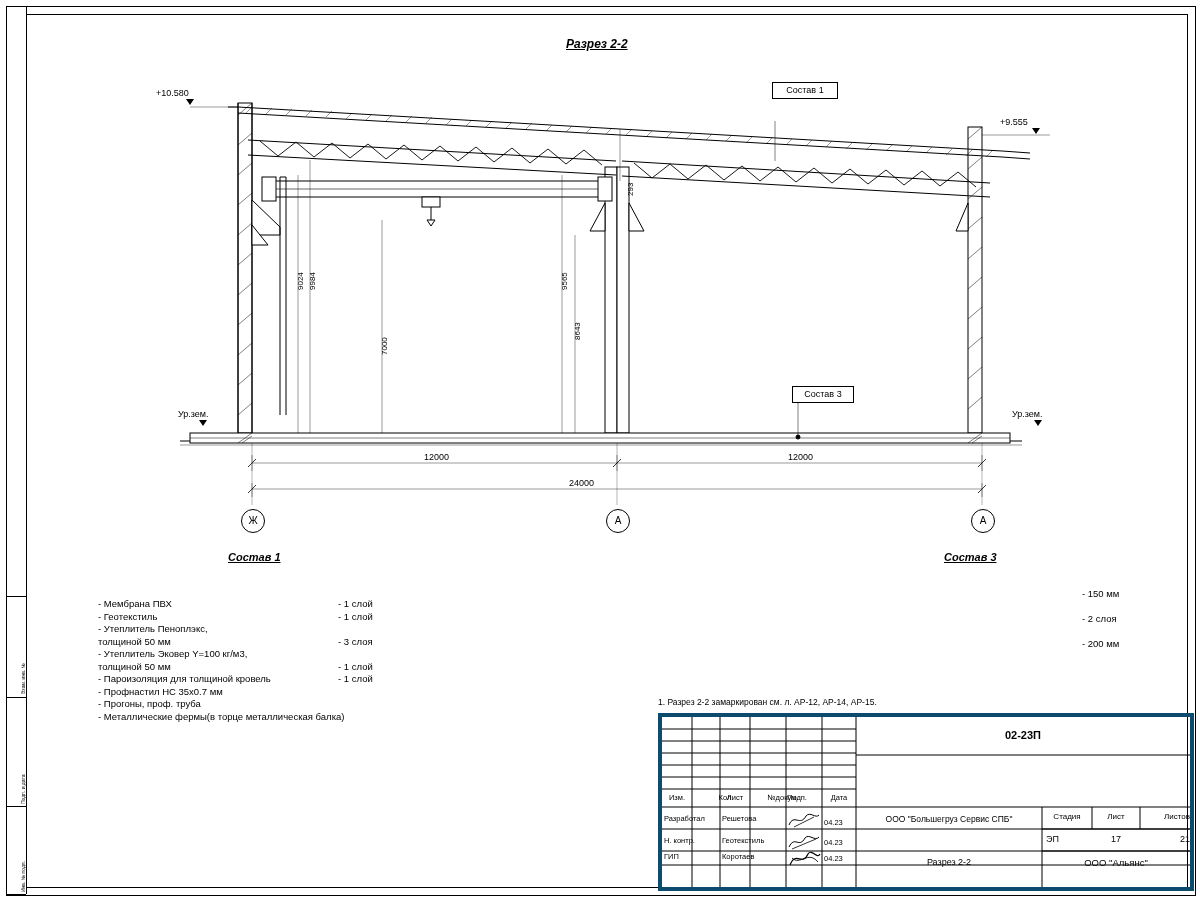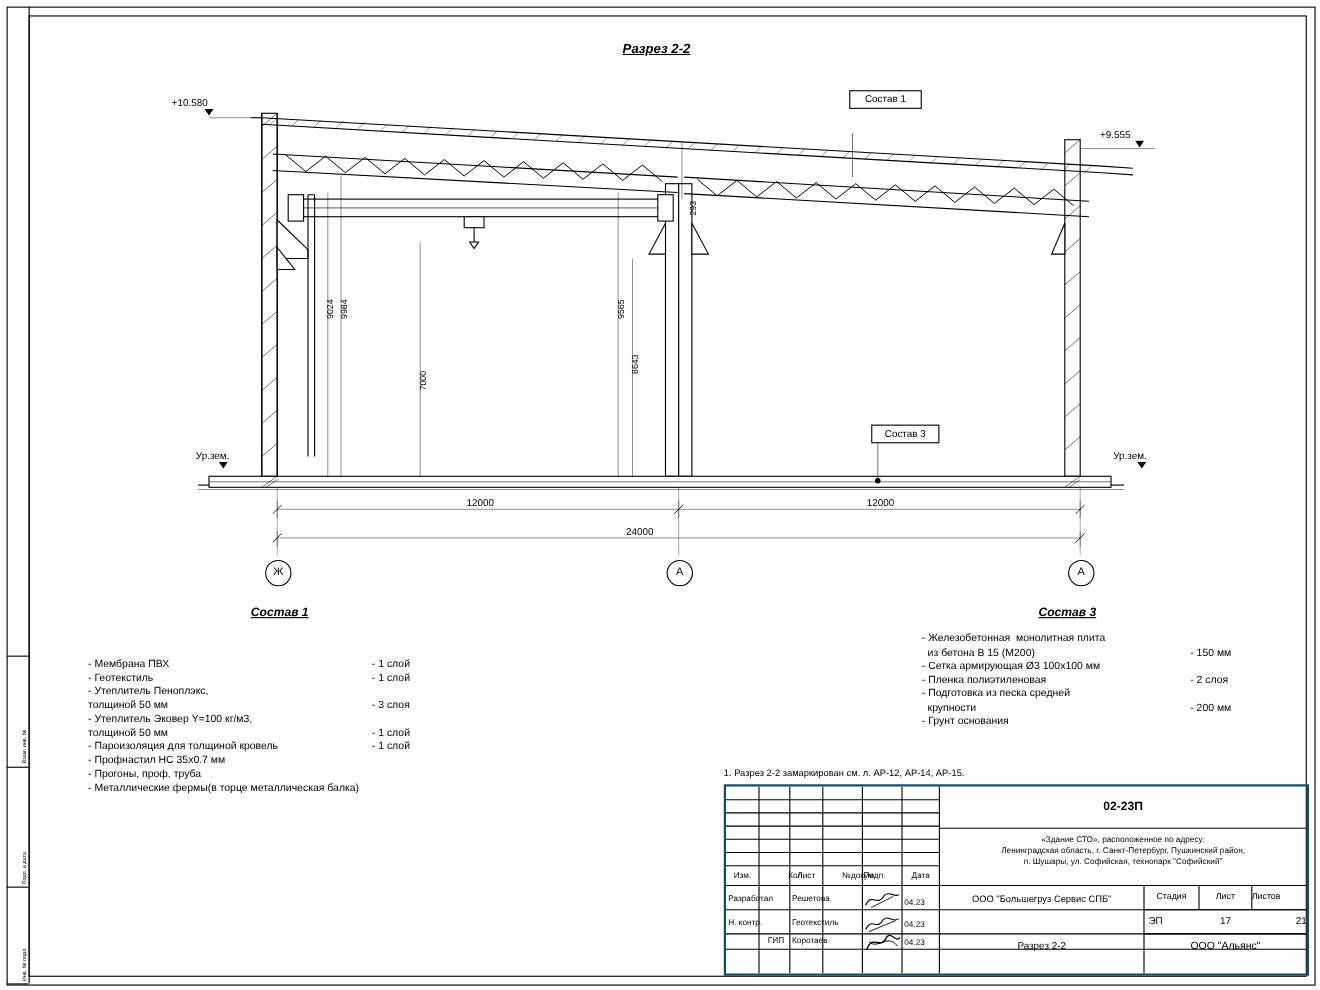--- a/index.html
+++ b/index.html
@@ -231,55 +231,48 @@
 
   <div class="lbl" style="left:424px;top:452px;">12000</div>
   <div class="lbl" style="left:788px;top:452px;">12000</div>
   <div class="lbl" style="left:569px;top:478px;">24000</div>
 
   <div class="circ" style="left:241px;top:509px;">Ж</div>
   <div class="circ" style="left:606px;top:509px;">А</div>
   <div class="circ" style="left:971px;top:509px;">А</div>
 
   <div class="title" style="left:228px;top:551px;font-size:11px;">Состав 1</div>
-  <div class="spec" style="left:80px;top:598px;"><span>- Мембрана ПВХ</span>
+  <div class="spec" style="left:98px;top:598px;"><span>- Мембрана ПВХ</span>
 <span>- Геотекстиль</span>
 <span>- Утеплитель Пеноплэкс,
 толщиной 50 мм</span>
 <span>- Утеплитель Эковер Y=100 кг/м3,
 толщиной 50 мм</span>
 <span>- Пароизоляция для толщиной кровель</span>
 <span>- Профнастил НС 35х0.7 мм</span>
 <span>- Прогоны, проф. труба</span>
 <span>- Металлические фермы(в торце металлическая балка)</span></div>
   <div class="spec" style="left:338px;top:598px;"><span>- 1 слой</span>
 <span>- 1 слой</span>
 
 <span>- 3 слоя</span>
 
 <span>- 1 слой</span>
 <span>- 1 слой</span></div>
 
   <div class="title" style="left:944px;top:551px;font-size:11px;">Состав 3</div>
-  <div class="spec" style="left:838px;top:575px;"><span>- Железобетонная  монолитная плита
-  из бетона В 15 (М200)</span>
-<span>- Сетка армирующая Ø3 100х100 мм</span>
-<span>- Пленка полиэтиленовая</span>
-<span>- Подготовка из песка средней
-  крупности</span>
-<span>- Грунт основания</span></div>
   <div class="spec" style="left:1082px;top:588px;"><span>- 150 мм</span>
 
 <span>- 2 слоя</span>
 
 <span>- 200 мм</span></div>
 
   <div class="note" style="left:658px;top:697px;">1. Разрез 2-2 замаркирован см. л. АР-12, АР-14, АР-15.</div>
 
-  <div style="position:absolute;left:658px;top:713px;width:528px;height:170px;border:2px solid #0c4a6e;text-decoration:underline;">
+  <div style="position:absolute;left:658px;top:713px;width:528px;height:170px;border:4px solid #0c4a6e;text-decoration:underline;">
 
     <svg width="528" height="170" style="position:absolute;left:0;top:0;">
       <g stroke="#000" fill="none" stroke-width="1">
 
         <line x1="30" y1="0" x2="30" y2="170"></line>
         <line x1="58" y1="0" x2="58" y2="170"></line>
         <line x1="88" y1="0" x2="88" y2="170"></line>
         <line x1="124" y1="0" x2="124" y2="170"></line>
         <line x1="160" y1="0" x2="160" y2="170"></line>
         <line x1="194" y1="0" x2="194" y2="170"></line>
@@ -299,40 +292,37 @@
         <line x1="380" y1="90" x2="380" y2="170"></line>
         <line x1="380" y1="112" x2="528" y2="112"></line>
         <line x1="430" y1="90" x2="430" y2="112"></line>
         <line x1="478" y1="90" x2="478" y2="112"></line>
         <line x1="380" y1="134" x2="528" y2="134"></line>
       </g>
     </svg>
 
     <div style="position:absolute;left:194px;top:12px;width:334px;text-align:center;font-size:11px;font-weight:bold;">02-23П</div>
 
-    <div style="position:absolute;left:198px;top:43px;width:326px;text-align:center;font-size:7.5px;line-height:10px;white-space:pre;">«Здание СТО», расположенное по адресу:
-Ленинградская область, г. Санкт-Петербург, Пушкинский район,
-п. Шушары, ул. Софийская, технопарк "Софийский"</div>
 
     <div style="position:absolute;left:0;top:76px;width:30px;text-align:center;font-size:7.5px;">Изм.</div>
     <div style="position:absolute;left:30px;top:76px;width:28px;text-align:center;font-size:7.5px;margin-left:20px;">Кол.</div>
     <div style="position:absolute;left:58px;top:76px;width:30px;text-align:center;font-size:7.5px;">Лист</div>
     <div style="position:absolute;left:88px;top:76px;width:36px;text-align:center;font-size:7.5px;padding-left:15px;">№докум.</div>
     <div style="position:absolute;left:124px;top:76px;width:22px;text-align:center;font-size:7.5px;">Подп.</div>
     <div style="position:absolute;left:160px;top:76px;width:34px;text-align:center;font-size:7.5px;">Дата</div>
 
     <div style="position:absolute;left:2px;top:97px;font-size:7.5px;">Разработал</div>
     <div style="position:absolute;left:60px;top:97px;font-size:7.5px;">Решетова</div>
     <div style="position:absolute;left:162px;top:101px;font-size:7.5px;">04.23</div>
 
     <div style="position:absolute;left:2px;top:119px;font-size:7.5px;">Н. контр.</div>
     <div style="position:absolute;left:60px;top:119px;font-size:7.5px;">Геотекстиль</div>
     <div style="position:absolute;left:162px;top:121px;font-size:7.5px;">04.23</div>
 
-    <div style="position:absolute;left:2px;top:135px;font-size:7.5px;padding-left:36px;">ГИП</div>
+    <div style="position:absolute;left:2px;top:135px;font-size:7.5px;">ГИП</div>
     <div style="position:absolute;left:60px;top:135px;font-size:7.5px;">Коротаев</div>
     <div style="position:absolute;left:162px;top:137px;font-size:7.5px;">04.23</div>
 
     <svg width="36" height="18" style="position:absolute;left:124px;top:94px;">
         <path d="M3 14 C8 2, 14 16, 20 5 C24 0, 30 8, 33 4" stroke="#000" fill="none" stroke-width="1"></path>
         <path d="M8 16 L28 6" stroke="#000" fill="none" stroke-width="0.8"></path>
       </svg>
     <svg width="36" height="18" style="position:absolute;left:124px;top:115px;">
         <path d="M3 15 C9 3, 13 17, 19 6 C23 1, 29 10, 33 5" stroke="#000" fill="none" stroke-width="1"></path>
         <path d="M6 17 L30 7" stroke="#000" fill="none" stroke-width="0.8"></path>
@@ -341,21 +331,21 @@
         <path d="M4 17 C10 2, 16 19, 22 6 C26 0, 31 12, 34 6" stroke="#000" fill="none" stroke-width="1.2"></path>
         <path d="M6 10 C14 18, 22 2, 32 14" stroke="#000" fill="none" stroke-width="0.9"></path>
       </svg>
 
     <div style="position:absolute;left:194px;top:97px;width:186px;text-align:center;font-size:8.5px;">ООО "Большегруз Сервис СПБ"</div>
 
     <div style="position:absolute;left:194px;top:140px;width:186px;text-align:center;font-size:9px;">Разрез 2-2</div>
 
     <div style="position:absolute;left:380px;top:95px;width:50px;text-align:center;font-size:8px;">Стадия</div>
     <div style="position:absolute;left:430px;top:95px;width:48px;text-align:center;font-size:8px;">Лист</div>
-    <div style="position:absolute;left:478px;top:95px;width:50px;text-align:left;font-size:8px;">Листов</div>
+    <div style="position:absolute;left:478px;top:95px;width:50px;text-align:right;font-size:8px;">Листов</div>
     <div style="position:absolute;left:384px;top:117px;width:50px;text-align:left;font-size:9px;">ЭП</div>
     <div style="position:absolute;left:430px;top:117px;width:48px;text-align:center;font-size:9px;">17</div>
     <div style="position:absolute;left:478px;top:117px;width:50px;text-align:right;font-size:9px;">21</div>
 
     <div style="position:absolute;left:380px;top:140px;width:148px;text-align:center;font-size:9.5px;">ООО "Альянс"</div>
   </div>
 
 </div>
 
 </body></html>

